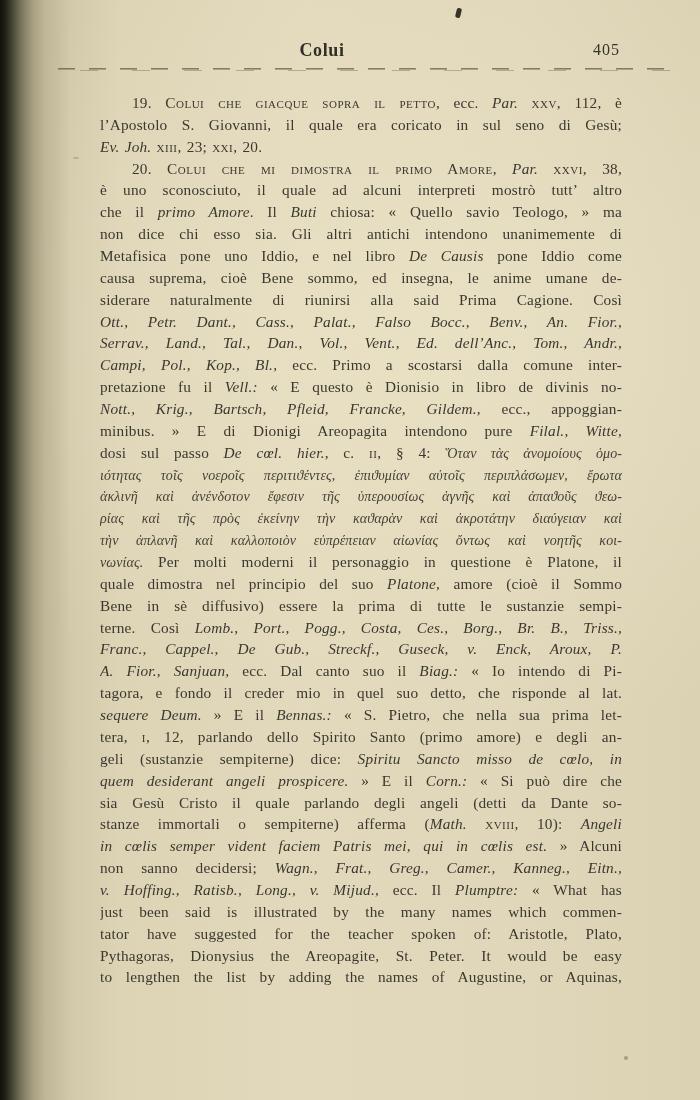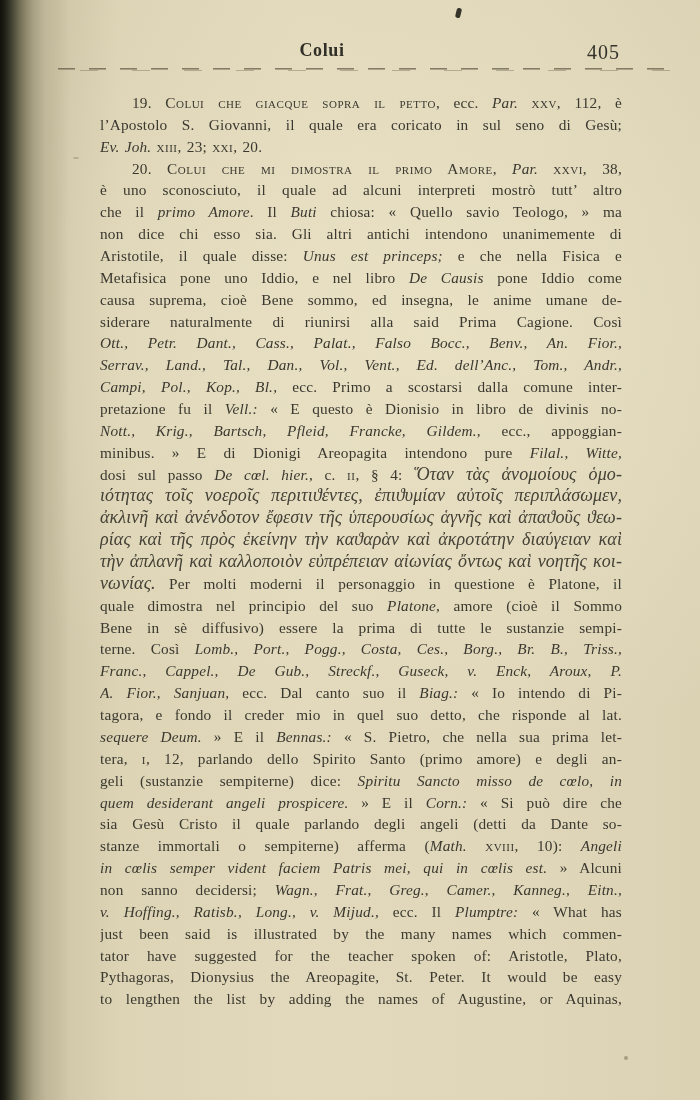--- a/index.html
+++ b/index.html
@@ -20,21 +20,21 @@
       #6c6a52 19px,#8f886c 26px,#aaa285 34px,#c1b89a 46px,
       rgba(199,190,161,0) 70px);
   }
   .header-title{
     position:absolute;top:40px;left:0;right:0;
     text-align:center;transform:translateX(-28px);
     font-weight:bold;font-size:18px;letter-spacing:.6px;color:#302e26;
   }
   .page-number{
     position:absolute;top:41px;right:80px;
-    font-size:20px;color:#35332b;letter-spacing:1px;
+    font-size:16px;color:#35332b;letter-spacing:1px;
   }
   .header-rule{
     position:absolute;top:68px;left:58px;right:30px;height:3px;
     background:
       repeating-linear-gradient(90deg, rgba(99,93,73,.75) 0 17px, rgba(99,93,73,0) 17px 31px),
       repeating-linear-gradient(90deg, rgba(99,93,73,0) 0 9px, rgba(120,113,90,.45) 9px 27px, rgba(120,113,90,0) 27px 52px);
     background-size:auto 1.6px, auto 1.2px;
     background-repeat:repeat-x;
     background-position:0 0, 13px 1.8px;
   }
@@ -44,21 +44,21 @@
   .line{
     height:21.86px;line-height:21.86px;
     font-size:15.3px;letter-spacing:.2px;word-spacing:1.2px;
     text-align:justify;overflow:hidden;white-space:nowrap;
   }
   .line.just{text-align-last:justify;white-space:normal;}
   .line.indent{padding-left:32px;}
   .s-n{}
   .s-i{font-style:italic;}
   .s-sc{font-variant:small-caps;letter-spacing:.5px;}
-  .s-g{font-style:italic;font-size:18px;color:#444136;letter-spacing:.1px;}
+  .s-g{font-style:italic;font-size:14px;color:#444136;letter-spacing:.1px;}
   .speck{position:absolute;border-radius:50%;}
   .speck-1{left:456px;top:8px;width:5px;height:10px;background:#35332a;transform:rotate(14deg);border-radius:2px;}
   .speck-2{left:624px;top:1056px;width:4px;height:4px;background:#a79d80;}
   .speck-3{left:73px;top:157px;width:6px;height:2px;background:#b4aa8c;}
 </style>
 </head>
 <body>
 
 <div class="page">
   <div class="spine"></div>
@@ -68,21 +68,20 @@
   <div class="header-rule"></div>
 
   <div class="body-text" id="body-text">
       <div class="line indent just"><span class="s-n">19. </span><span class="s-sc">Colui che giacque sopra il petto</span><span class="s-n">, ecc. </span><span class="s-i">Par.</span><span class="s-n"> </span><span class="s-sc">xxv</span><span class="s-n">, 112, è</span></div>
       <div class="line just"><span class="s-n">l’Apostolo S. Giovanni, il quale era coricato in sul seno di Gesù;</span></div>
       <div class="line"><span class="s-i">Ev. Joh.</span><span class="s-n"> </span><span class="s-sc">xiii</span><span class="s-n">, 23; </span><span class="s-sc">xxi</span><span class="s-n">, 20.</span></div>
       <div class="line indent just"><span class="s-n">20. </span><span class="s-sc">Colui che mi dimostra il primo Amore</span><span class="s-n">, </span><span class="s-i">Par.</span><span class="s-n"> </span><span class="s-sc">xxvi</span><span class="s-n">, 38,</span></div>
       <div class="line just"><span class="s-n">è uno sconosciuto, il quale ad alcuni interpreti mostrò tutt’ altro</span></div>
       <div class="line just"><span class="s-n">che il </span><span class="s-i">primo Amore</span><span class="s-n">. Il </span><span class="s-i">Buti</span><span class="s-n"> chiosa: « Quello savio Teologo, » ma</span></div>
       <div class="line just"><span class="s-n">non dice chi esso sia. Gli altri antichi intendono unanimemente di</span></div>
-      <div class="line just"><span class="s-n">Aristotile, il quale disse: </span><span class="s-i">Unus est princeps;</span><span class="s-n"> e che nella Fisica e</span></div>
       <div class="line just"><span class="s-n">Metafisica pone uno Iddio, e nel libro </span><span class="s-i">De Causis</span><span class="s-n"> pone Iddio come</span></div>
       <div class="line just"><span class="s-n">causa suprema, cioè Bene sommo, ed insegna, le anime umane de-</span></div>
       <div class="line just"><span class="s-n">siderare naturalmente di riunirsi alla said Prima Cagione. Così </span></div>
       <div class="line just"><span class="s-i">Ott., Petr. Dant., Cass., Palat., Falso Bocc., Benv., An. Fior.,</span></div>
       <div class="line just"><span class="s-i">Serrav., Land., Tal., Dan., Vol., Vent., Ed. dell’Anc., Tom., Andr.,</span></div>
       <div class="line just"><span class="s-i">Campi, Pol., Kop., Bl.,</span><span class="s-n"> ecc. Primo a scostarsi dalla comune inter-</span></div>
       <div class="line just"><span class="s-n">pretazione fu il </span><span class="s-i">Vell.:</span><span class="s-n"> « E questo è Dionisio in libro de divinis no-</span></div>
       <div class="line just"><span class="s-i">Nott., Krig., Bartsch, Pfleid, Francke, Gildem.,</span><span class="s-n"> ecc., appoggian-</span></div>
       <div class="line just"><span class="s-n">minibus. » E di Dionigi Areopagita intendono pure </span><span class="s-i">Filal., Witte,</span></div>
       <div class="line just"><span class="s-n">dosi sul passo </span><span class="s-i">De cœl. hier.</span><span class="s-n">, c. </span><span class="s-sc">ii</span><span class="s-n">, § 4: </span><span class="s-g">Ὅταν τὰς ἀνομοίους ὁμο-</span></div>

